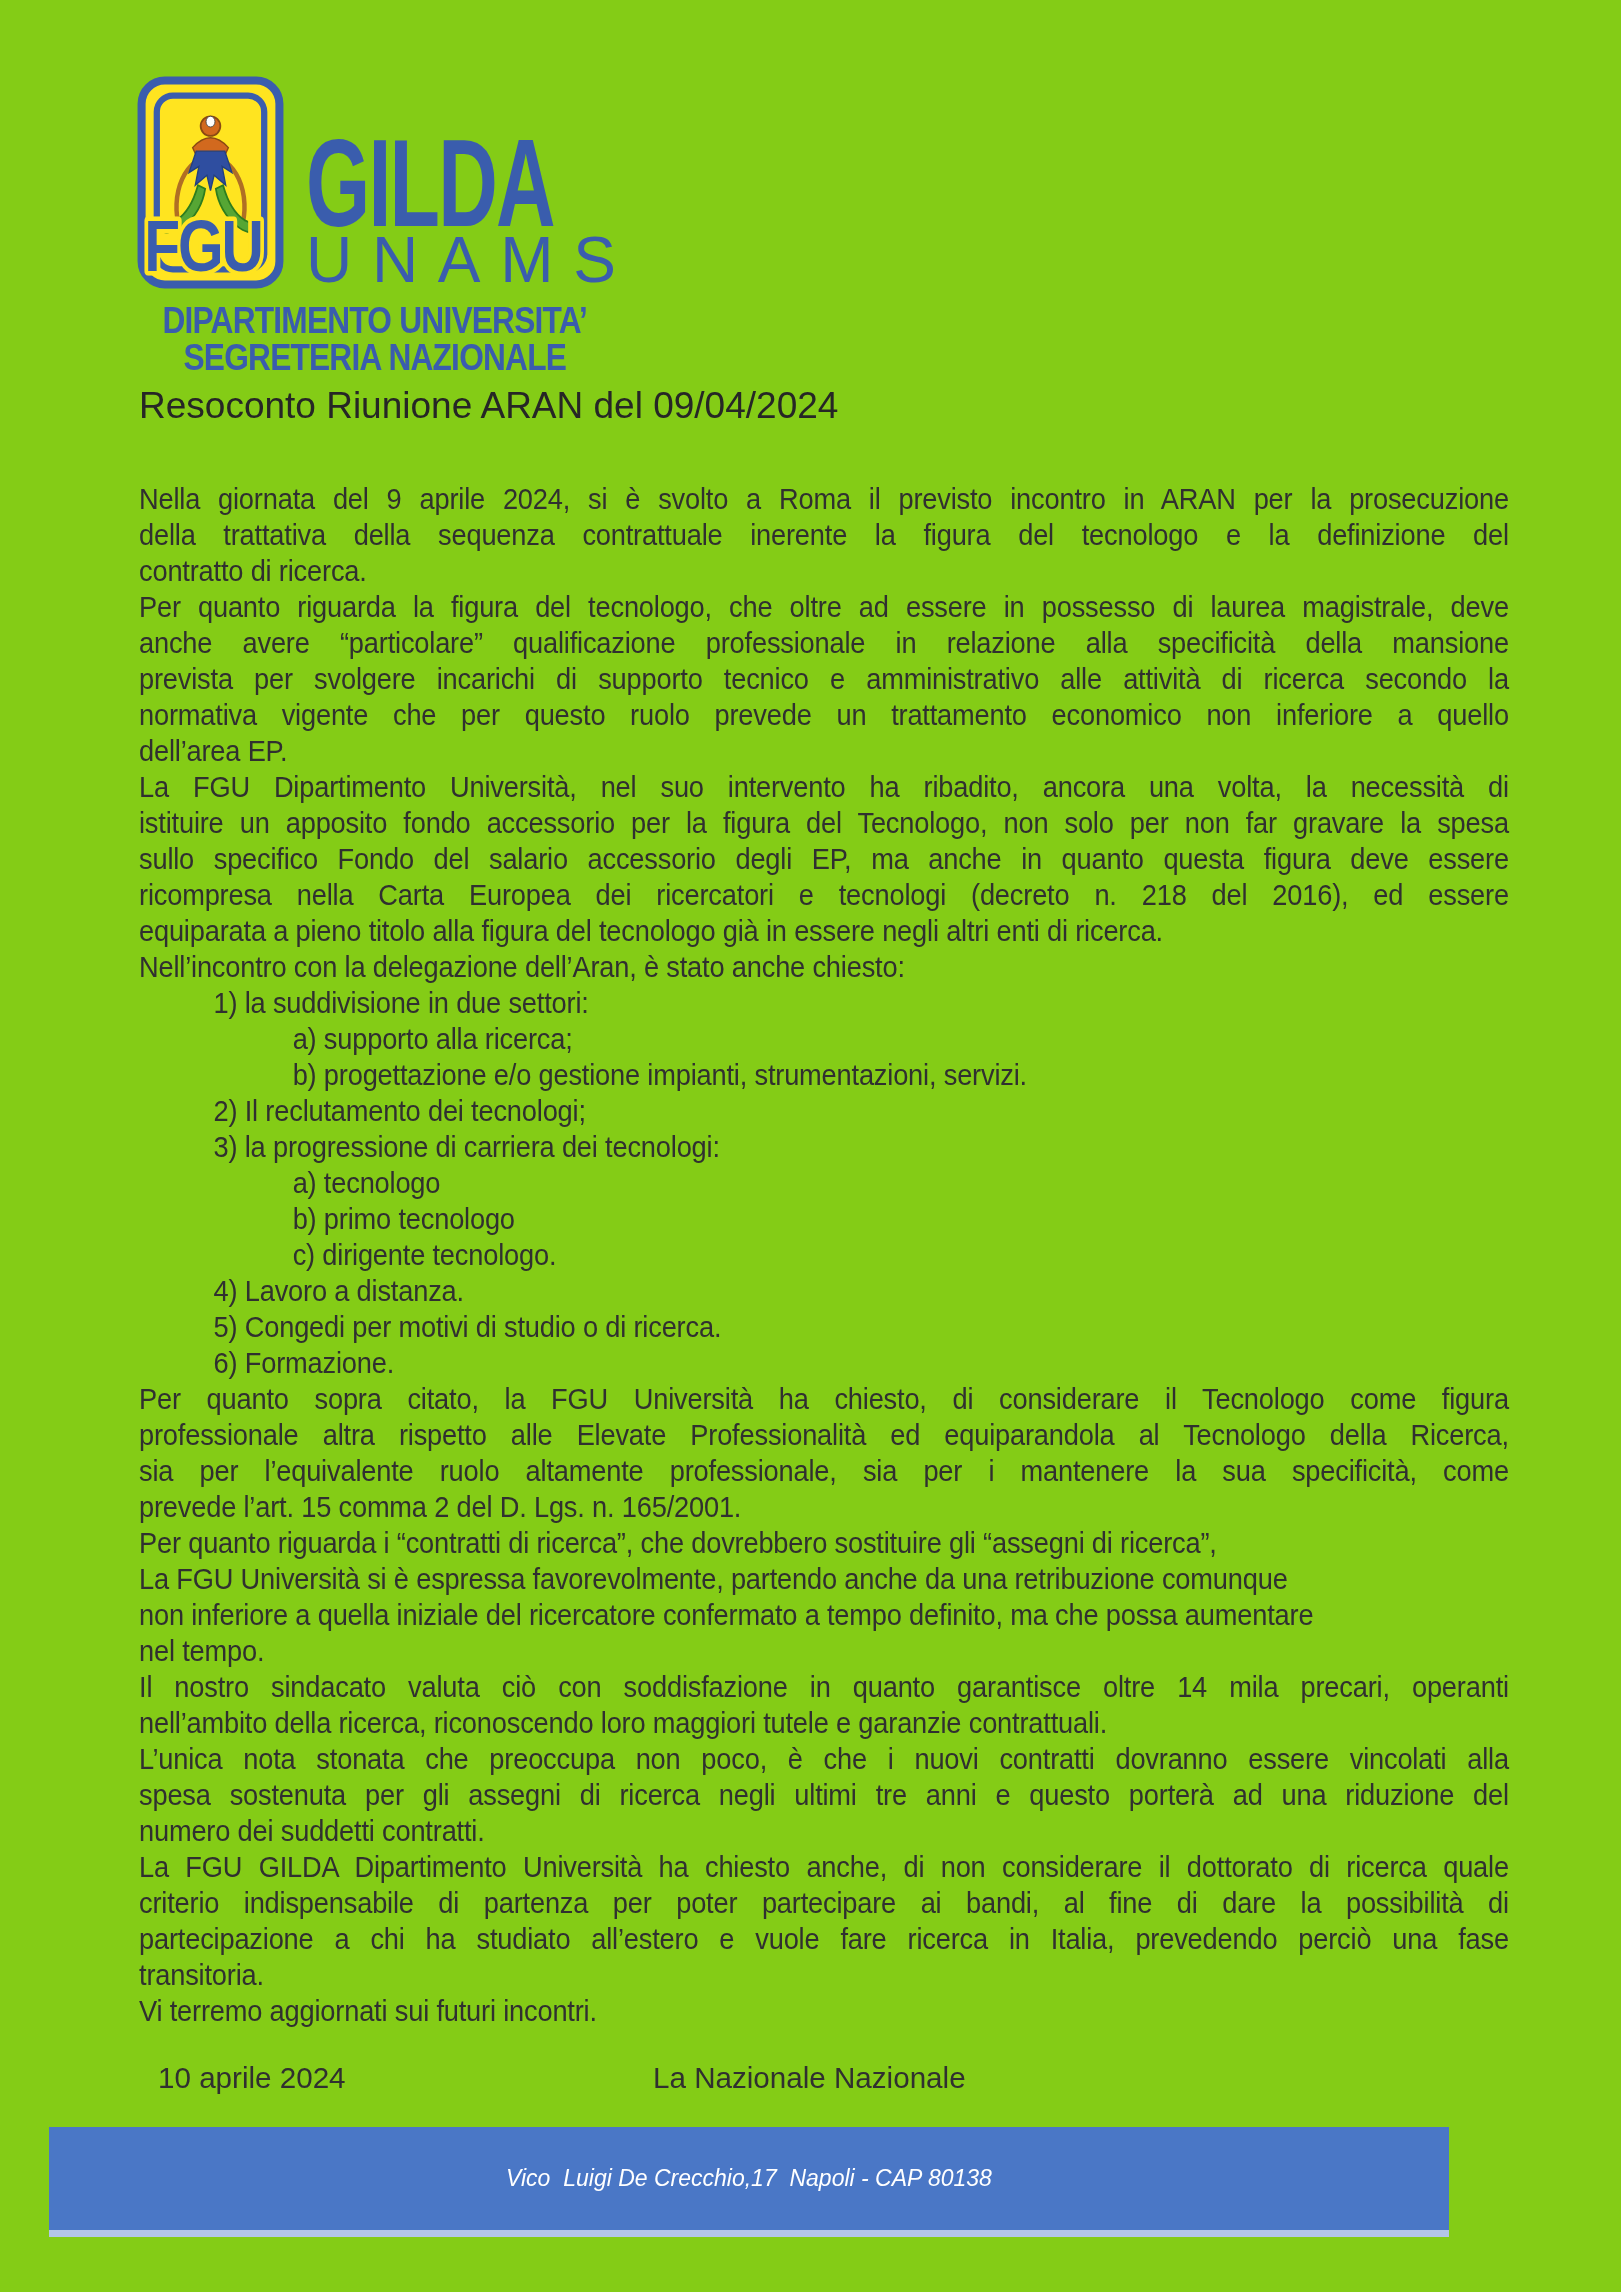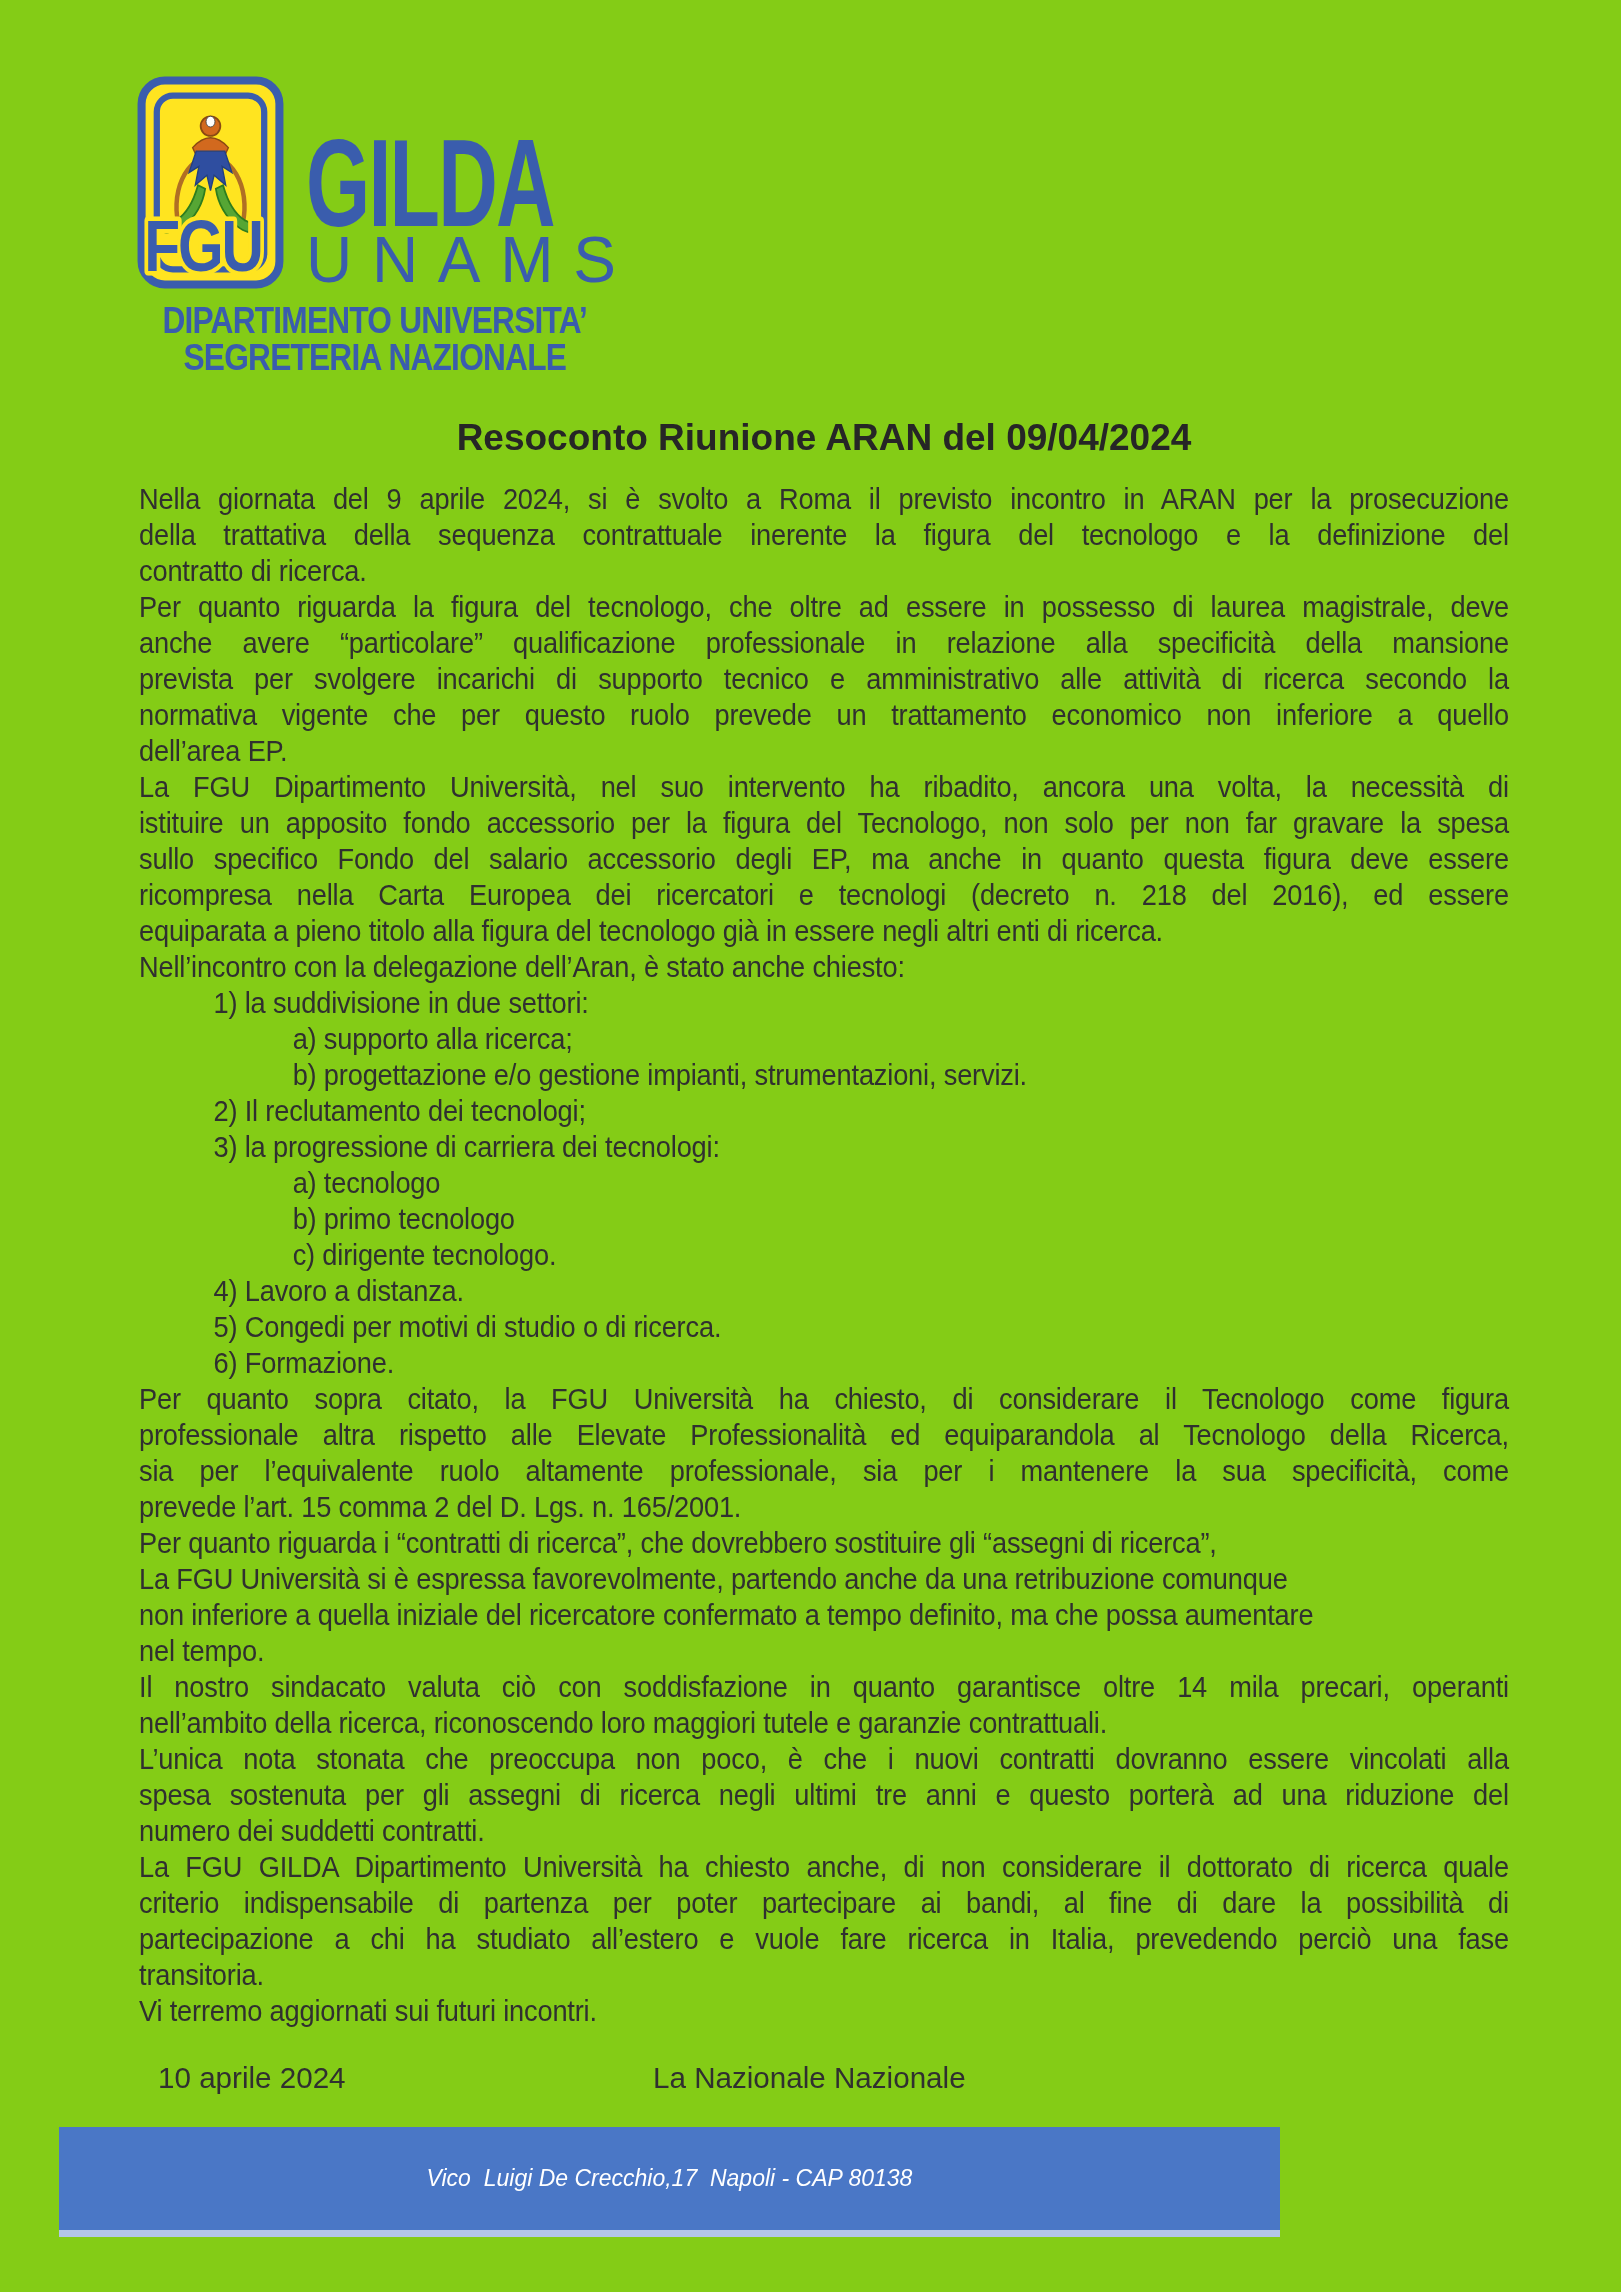--- a/index.html
+++ b/index.html
@@ -51,23 +51,22 @@
   }
   .dept-block{
     position:absolute;left:135px;top:302px;width:545px;
     transform:scaleX(0.88);transform-origin:left top;
     text-align:center;color:var(--brand-blue);
     font-weight:700;font-size:36px;line-height:37px;letter-spacing:-0.9px;
     white-space:nowrap;
   }
   
   .doc-title{
-    position:absolute;left:139px;top:415px;width:1370px;
-    text-align:center;
-    font-size:37px;line-height:45px;font-weight:700;
+    position:absolute;left:139px;top:383px;width:1370px;
+    font-size:37px;line-height:45px;font-weight:400;
     color:var(--title-text);
   }
   
   .doc-body{
     position:absolute;left:139px;top:481px;width:1489px;
     transform:scaleX(0.92);transform-origin:left top;
     font-size:29.6px;line-height:36px;letter-spacing:-0.2px;
     color:var(--body-text);
     font-kerning:normal;
   }
@@ -76,28 +75,28 @@
   .doc-body .line.i1{padding-left:81px;}
   .doc-body .line.i2{padding-left:167px;}
   
   .sign-row{
     position:absolute;left:139px;top:2060px;width:1370px;height:36px;
     font-size:29.6px;line-height:36px;color:var(--body-text);margin-left:19px;
   }
   .sign-row .signature{position:absolute;left:495px;top:0;}
   
   .footer-bar{
-    position:absolute;left:49px;top:2127px;width:1221px;height:110px;
+    position:absolute;left:49px;top:2127px;width:1400px;height:110px;
     background:var(--footer-bar-blue);
     border-bottom:7.2px solid var(--footer-strip-blue);
     display:flex;flex-direction:row;justify-content:center;align-items:center;
     gap:10.7px;
     color:#ffffff;font-style:italic;
     font-size:23px;line-height:27px;
-    white-space:pre-wrap;text-align:center;margin-left:10px;
+    white-space:pre-wrap;text-align:center;
   }
 </style>
 </head>
 <body>
 
 <div class="page">
 
   <svg class="badge-svg" viewBox="0 0 164 238" aria-hidden="true">
     <rect x="5" y="5" width="154" height="228" rx="26" fill="var(--badge-yellow)" stroke="var(--brand-blue)" stroke-width="9"></rect>
     <rect x="22" y="22" width="120" height="194" rx="18" fill="none" stroke="var(--brand-blue)" stroke-width="7"></rect>

